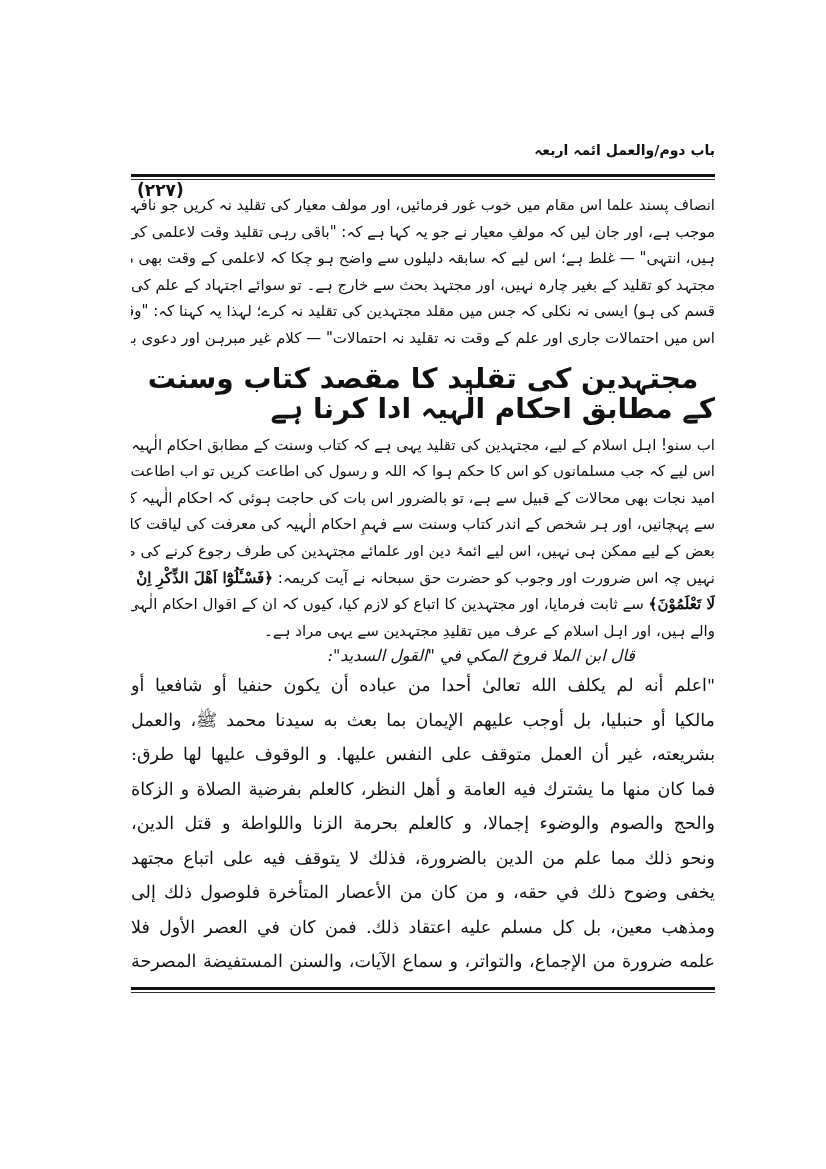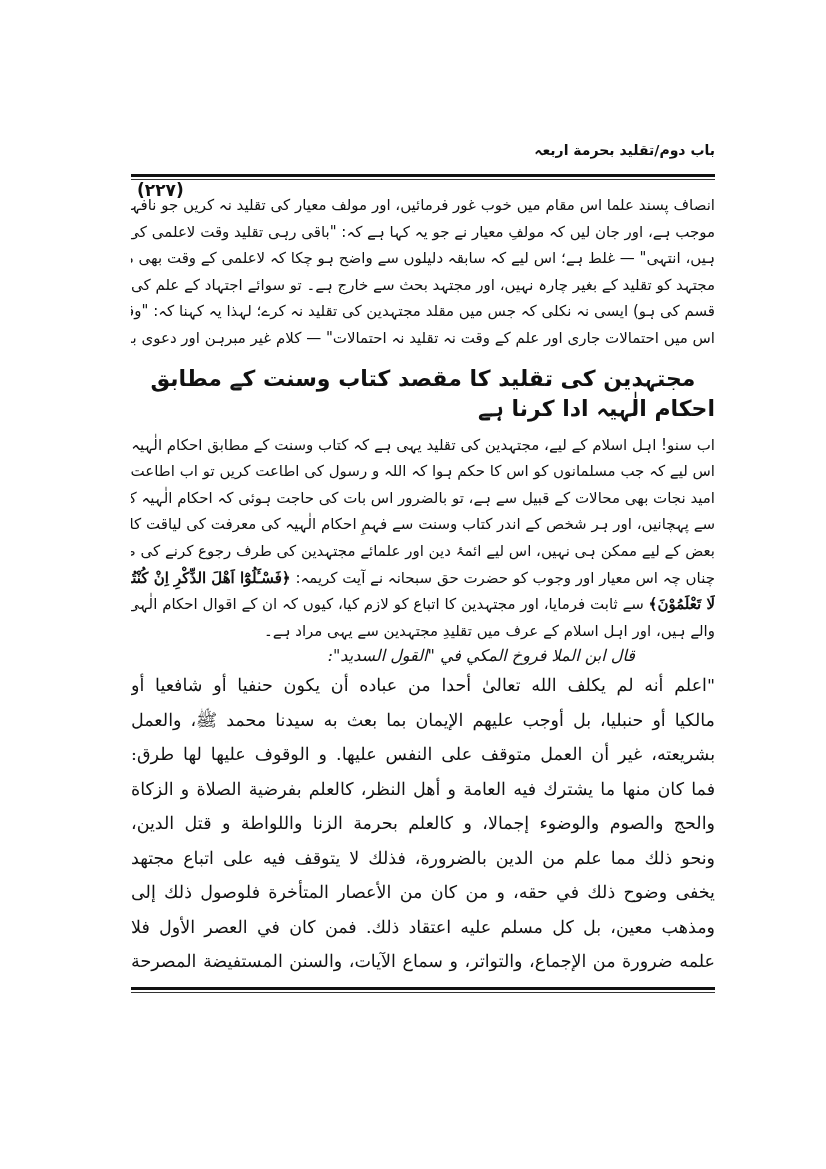--- a/index.html
+++ b/index.html
@@ -72,21 +72,21 @@
     text-align: justify;
     text-align-last: justify;
     white-space: nowrap;
     overflow: hidden;
   }
   .urdu-para .line.last {
     text-align-last: right;
   }
   .section-heading {
     font-family: "DejaVu Sans", sans-serif;
-    font-size: 22px;
+    font-size: 28px;
     font-weight: bold;
     text-align: center;
     direction: rtl;
     margin: 12px 0 8px 0;
     line-height: 30px;
   }
   .quran {
     font-family: "DejaVu Serif", serif;
     font-weight: bold;
   }
@@ -121,21 +121,21 @@
     margin-top: 8px;
   }
 </style>
 </head>
 <body>
 
 <div class="page">
 
   <div class="header">
     <span class="page-number">(۲۲۷)</span>
-    <span class="running-title">باب دوم/تقلید بحرمة اربعہ</span>
+    <span class="running-title">باب دوم/والعمل ائمہ اربعہ</span>
   </div>
   <div class="double-rule top-rule"></div>
 
   <div class="body-text">
 
     <p class="urdu-para">
       <span class="line">انصاف پسند علما اس مقام میں خوب غور فرمائیں، اور مولف معیار کی تقلید نہ کریں جو نافہمی اور خرابی کا</span>
       <span class="line">موجب ہے، اور جان لیں کہ مولفِ معیار نے جو یہ کہا ہے کہ: "باقی رہی تقلید وقت لاعلمی کی، سو یہ چار قسمیں</span>
       <span class="line">ہیں، انتہی" — غلط ہے؛ اس لیے کہ سابقہ دلیلوں سے واضح ہو چکا کہ لاعلمی کے وقت بھی مسائل تقلیدیہ میں غیر</span>
       <span class="line">مجتہد کو تقلید کے بغیر چارہ نہیں، اور مجتہد بحث سے خارج ہے۔ تو سوائے اجتہاد کے علم کی کوئی صورت (خواہ کسی</span>
@@ -145,21 +145,21 @@
 
     <h2 class="section-heading">مجتہدین کی تقلید کا مقصد کتاب وسنت کے مطابق احکام الٰہیہ ادا کرنا ہے</h2>
 
     <p class="urdu-para">
       <span class="line">اب سنو! اہل اسلام کے لیے، مجتہدین کی تقلید یہی ہے کہ کتاب وسنت کے مطابق احکام الٰہیہ ادا کریں؛</span>
       <span class="line">اس لیے کہ جب مسلمانوں کو اس کا حکم ہوا کہ اللہ و رسول کی اطاعت کریں تو اب اطاعت کے بغیر نجات، بلکہ</span>
       <span class="line">امید نجات بھی محالات کے قبیل سے ہے، تو بالضرور اس بات کی حاجت ہوئی کہ احکام الٰہیہ کو کتاب وسنت</span>
       <span class="line">سے پہچانیں، اور ہر شخص کے اندر کتاب وسنت سے فہمِ احکام الٰہیہ کی معرفت کی لیاقت کا ہونا دشوار ہے، بلکہ</span>
       <span class="line">بعض کے لیے ممکن ہی نہیں، اس لیے ائمۂ دین اور علمائے مجتہدین کی طرف رجوع کرنے کی ضرورت واقع ہوئی،</span>
       <span class="line">
-        <span>چناں چہ اس معیار اور وجوب کو حضرت حق سبحانہ نے آیت کریمہ: </span>
+        <span>نہیں چہ اس ضرورت اور وجوب کو حضرت حق سبحانہ نے آیت کریمہ: </span>
         <span class="quran">﴿فَسْـَٔلُوْٓا اَهْلَ الذِّكْرِ اِنْ كُنْتُمْ</span>
       </span>
       <span class="line">
         <span class="quran">لَا تَعْلَمُوْنَ﴾</span>
         <span> سے ثابت فرمایا، اور مجتہدین کا اتباع کو لازم کیا، کیوں کہ ان کے اقوال احکام الٰہی کو بیان کرنے</span>
       </span>
       <span class="line last">والے ہیں، اور اہل اسلام کے عرف میں تقلیدِ مجتہدین سے یہی مراد ہے۔</span>
     </p>
 
     <p class="arabic-intro">قال ابن الملا فروخ المكي في "القول السديد":</p>

